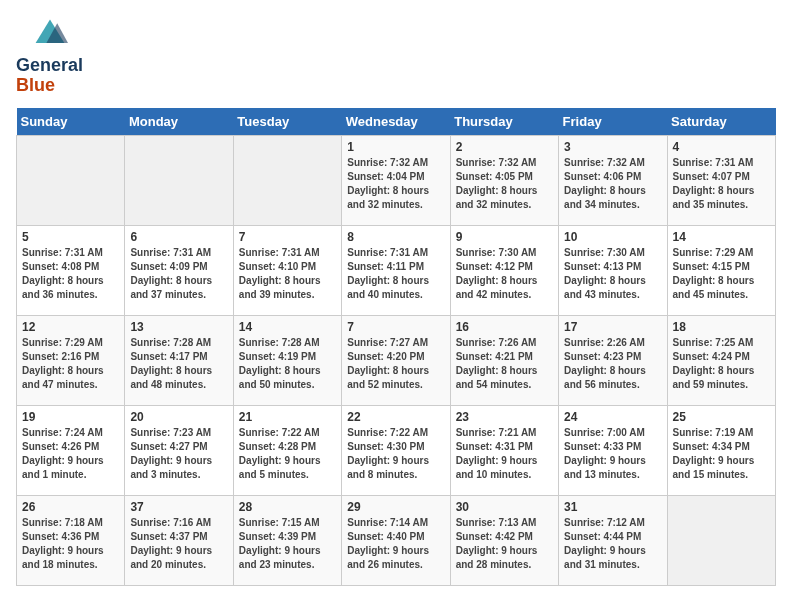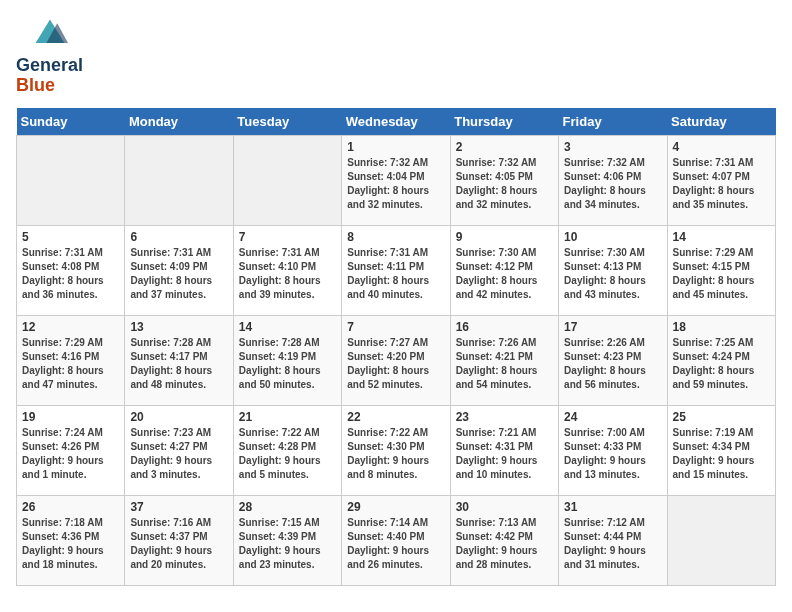--- a/index.html
+++ b/index.html
@@ -192,21 +192,21 @@
           <span class="day-num">14</span>
           <div class="day-info">Sunrise: 7:29 AM
 Sunset: 4:15 PM
 Daylight: 8 hours and 45 minutes.</div>
         </td>
       </tr>
       <tr>
         <td>
           <span class="day-num">12</span>
           <div class="day-info">Sunrise: 7:29 AM
-Sunset: 4:16 PM
+Sunset: 2:16 PM
 Daylight: 8 hours and 47 minutes.</div>
         </td>
         <td>
           <span class="day-num">13</span>
           <div class="day-info">Sunrise: 7:28 AM
 Sunset: 4:17 PM
 Daylight: 8 hours and 48 minutes.</div>
         </td>
         <td>
           <span class="day-num">14</span>

